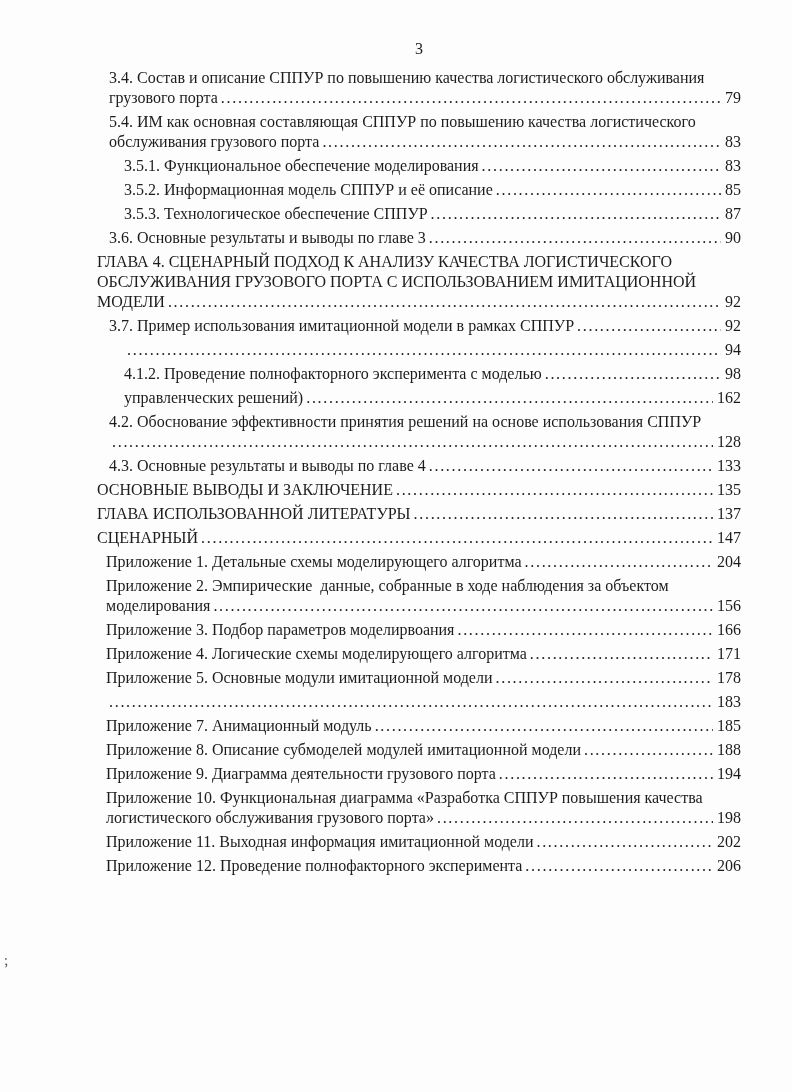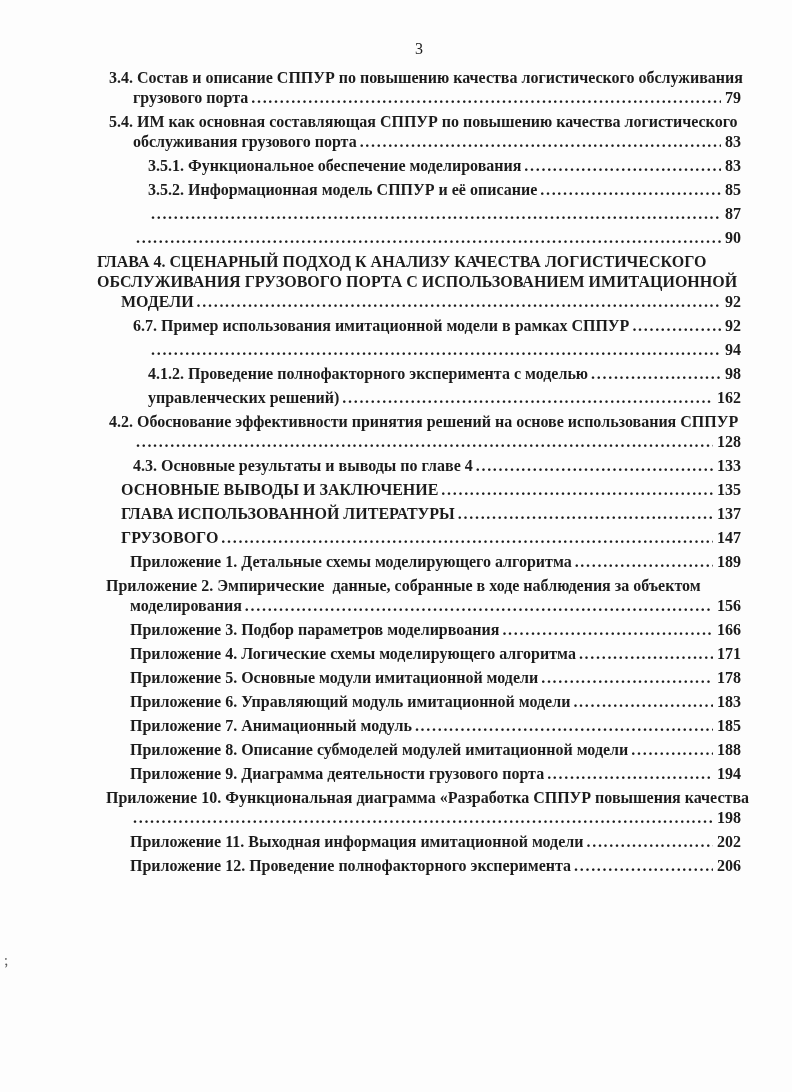--- a/index.html
+++ b/index.html
@@ -14,23 +14,23 @@
   }
   .page-number {
     position: absolute; top: 40px; left: 97px; width: 644px;
     text-align: center; font-size: 16px; line-height: 18px;
   }
   .toc {
     position: absolute; top: 68px; left: 97px; width: 644px;
   }
   .entry { margin-bottom: 4px; }
   .line {
-    font-size: 16px; line-height: 20px; white-space: nowrap; font-weight: bold;
-  }
-  .line.last { display: flex; align-items: center; margin-left: 24px; }
+    font-size: 16px; line-height: 20px; white-space: nowrap;
+  }
+  .line.last { display: flex; align-items: center; }
   .txt { flex: 0 0 auto; white-space: pre; }
   .leader {
     flex: 1 1 auto; overflow: hidden; white-space: nowrap;
     letter-spacing: 1.7px; padding-left: 3px; min-width: 6px;
   }
   .pg { flex: 0 0 auto; padding-left: 4px; text-align: right; }
   .entry.l1 .line { padding-left: 12px; }
   .entry.l2 .line { padding-left: 27px; }
   .entry.appendix .line { padding-left: 9px; }
   .entry.chapter .line { padding-left: 0; }
@@ -71,42 +71,44 @@
       </div>
       <div class="entry l2">
         <div class="line last">
           <span class="txt">3.5.2. Информационная модель СППУР и её описание</span>
           <span class="leader">....................................................................................................................................................................................................................................................................</span>
           <span class="pg">85</span>
         </div>
       </div>
       <div class="entry l2">
         <div class="line last">
+          <span class="txt">3.5.3. Технологическое обеспечение СППУР</span>
           <span class="leader">....................................................................................................................................................................................................................................................................</span>
           <span class="pg">87</span>
         </div>
       </div>
       <div class="entry l1">
         <div class="line last">
+          <span class="txt">3.6. Основные результаты и выводы по главе 3</span>
           <span class="leader">....................................................................................................................................................................................................................................................................</span>
           <span class="pg">90</span>
         </div>
       </div>
       <div class="entry chapter">
         <div class="line"><span class="txt">ГЛАВА 4. СЦЕНАРНЫЙ ПОДХОД К АНАЛИЗУ КАЧЕСТВА ЛОГИСТИЧЕСКОГО</span></div>
         <div class="line"><span class="txt">ОБСЛУЖИВАНИЯ ГРУЗОВОГО ПОРТА С ИСПОЛЬЗОВАНИЕМ ИМИТАЦИОННОЙ</span></div>
         <div class="line last">
           <span class="txt">МОДЕЛИ</span>
           <span class="leader">....................................................................................................................................................................................................................................................................</span>
           <span class="pg">92</span>
         </div>
       </div>
       <div class="entry l1">
         <div class="line last">
-          <span class="txt">6.7. Пример использования имитационной модели в рамках СППУР</span>
+          <span class="txt">3.7. Пример использования имитационной модели в рамках СППУР</span>
           <span class="leader">....................................................................................................................................................................................................................................................................</span>
           <span class="pg">92</span>
         </div>
       </div>
       <div class="entry l2">
         <div class="line last">
           <span class="leader">....................................................................................................................................................................................................................................................................</span>
           <span class="pg">94</span>
         </div>
       </div>
@@ -148,30 +150,30 @@
       </div>
       <div class="entry chapter">
         <div class="line last">
           <span class="txt">ГЛАВА ИСПОЛЬЗОВАННОЙ ЛИТЕРАТУРЫ</span>
           <span class="leader">....................................................................................................................................................................................................................................................................</span>
           <span class="pg">137</span>
         </div>
       </div>
       <div class="entry chapter">
         <div class="line last">
-          <span class="txt">ГРУЗОВОГО</span>
+          <span class="txt">СЦЕНАРНЫЙ</span>
           <span class="leader">....................................................................................................................................................................................................................................................................</span>
           <span class="pg">147</span>
         </div>
       </div>
       <div class="entry appendix">
         <div class="line last">
           <span class="txt">Приложение 1. Детальные схемы моделирующего алгоритма</span>
           <span class="leader">....................................................................................................................................................................................................................................................................</span>
-          <span class="pg">189</span>
+          <span class="pg">204</span>
         </div>
       </div>
       <div class="entry appendix">
         <div class="line"><span class="txt">Приложение 2. Эмпирические  данные, собранные в ходе наблюдения за объектом</span></div>
         <div class="line last">
           <span class="txt">моделирования</span>
           <span class="leader">....................................................................................................................................................................................................................................................................</span>
           <span class="pg">156</span>
         </div>
       </div>
@@ -191,21 +193,20 @@
       </div>
       <div class="entry appendix">
         <div class="line last">
           <span class="txt">Приложение 5. Основные модули имитационной модели</span>
           <span class="leader">....................................................................................................................................................................................................................................................................</span>
           <span class="pg">178</span>
         </div>
       </div>
       <div class="entry appendix">
         <div class="line last">
-          <span class="txt">Приложение 6. Управляющий модуль имитационной модели</span>
           <span class="leader">....................................................................................................................................................................................................................................................................</span>
           <span class="pg">183</span>
         </div>
       </div>
       <div class="entry appendix">
         <div class="line last">
           <span class="txt">Приложение 7. Анимационный модуль</span>
           <span class="leader">....................................................................................................................................................................................................................................................................</span>
           <span class="pg">185</span>
         </div>
@@ -220,20 +221,21 @@
       <div class="entry appendix">
         <div class="line last">
           <span class="txt">Приложение 9. Диаграмма деятельности грузового порта</span>
           <span class="leader">....................................................................................................................................................................................................................................................................</span>
           <span class="pg">194</span>
         </div>
       </div>
       <div class="entry appendix">
         <div class="line"><span class="txt">Приложение 10. Функциональная диаграмма «Разработка СППУР повышения качества</span></div>
         <div class="line last">
+          <span class="txt">логистического обслуживания грузового порта»</span>
           <span class="leader">....................................................................................................................................................................................................................................................................</span>
           <span class="pg">198</span>
         </div>
       </div>
       <div class="entry appendix">
         <div class="line last">
           <span class="txt">Приложение 11. Выходная информация имитационной модели</span>
           <span class="leader">....................................................................................................................................................................................................................................................................</span>
           <span class="pg">202</span>
         </div>

